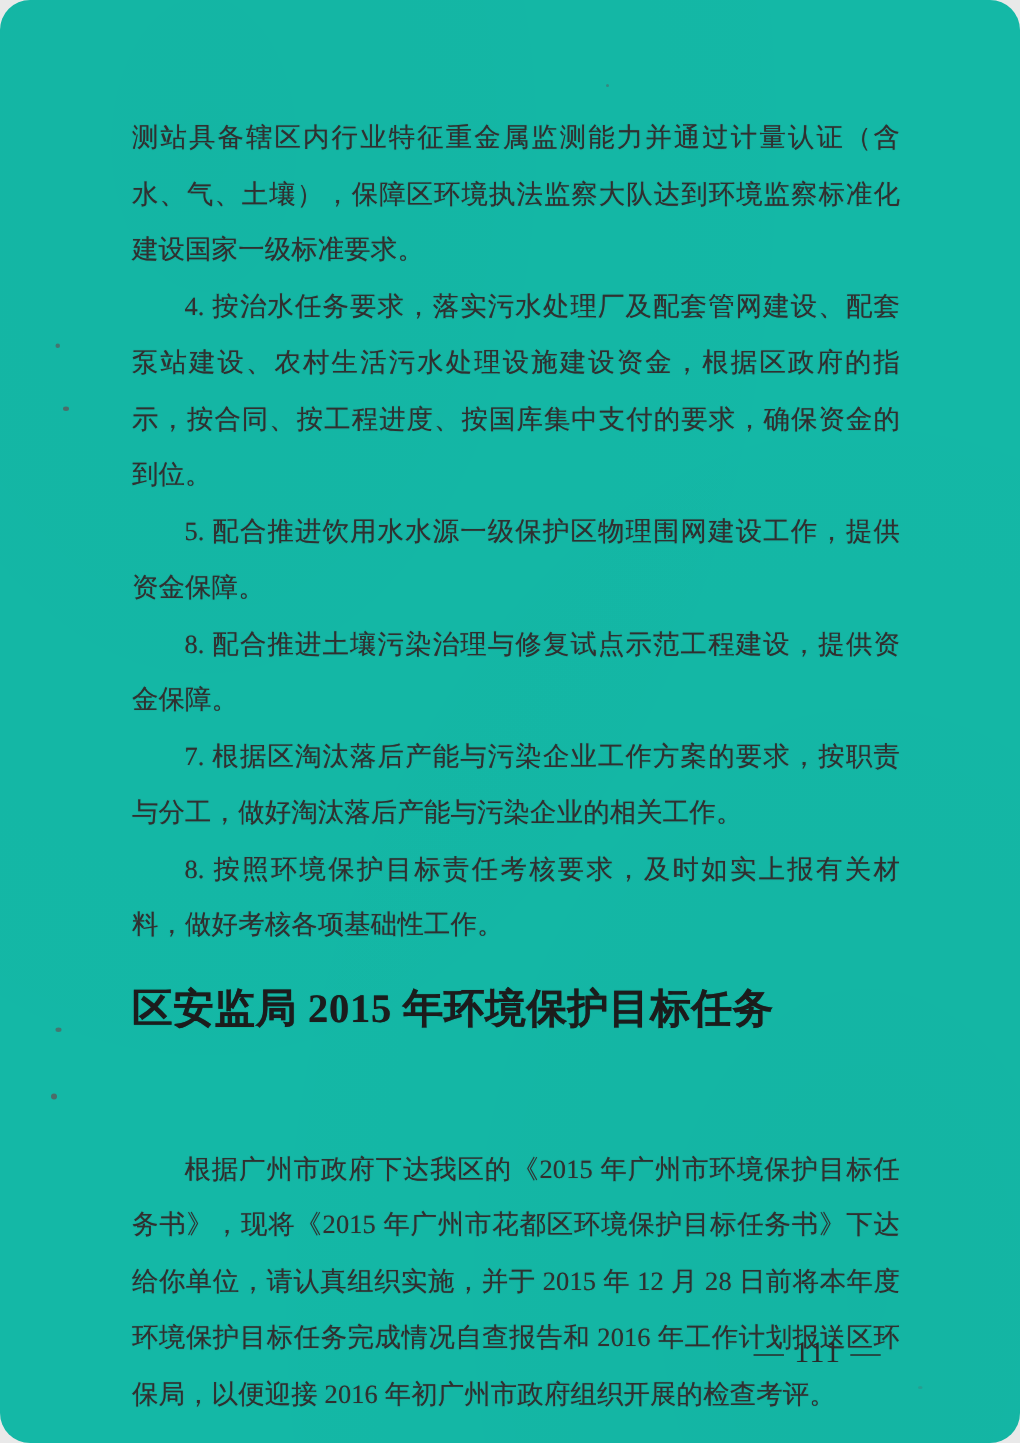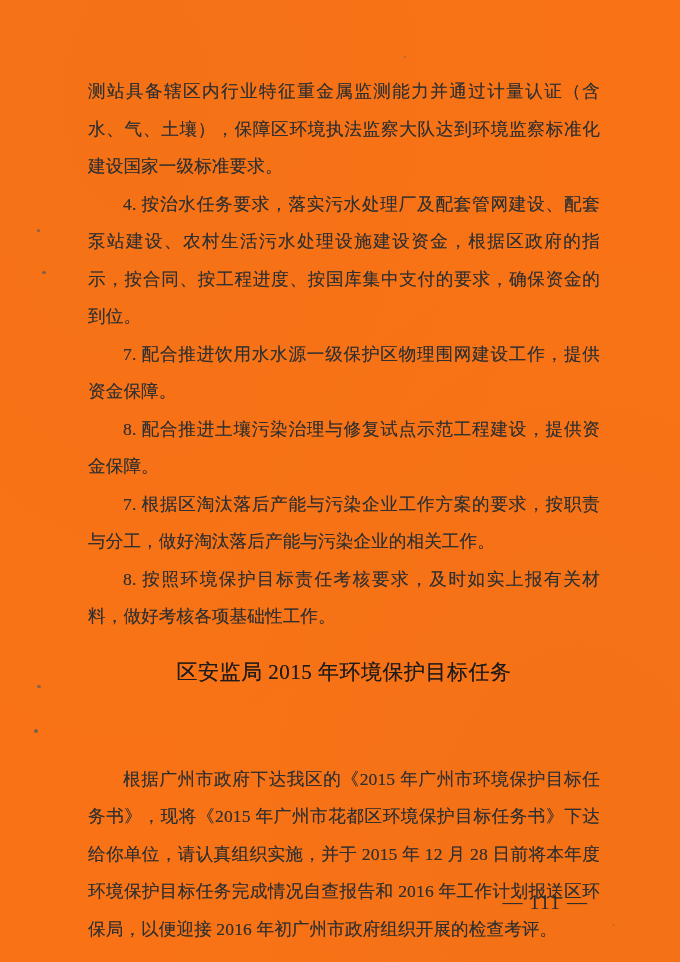--- a/index.html
+++ b/index.html
@@ -5,24 +5,25 @@
   html, body {
     margin: 0;
     padding: 0;
     background: #e9e9e9;
   }
   .page {
     position: relative;
     width: 680px;
     height: 962px;
     margin: 0 auto;
-    background: #f97316;
+    background: #14b8a6;
     overflow: hidden;
     font-family: "Liberation Serif", "DejaVu Serif", serif;
     color: #2e2e2e;
+    border-radius: 20px;
   }
   
   .page::before {
     content: "";
     position: absolute;
     inset: 0;
     background:
       radial-gradient(ellipse at 20% 10%, rgba(0,0,0,0.015), transparent 60%),
       radial-gradient(ellipse at 85% 90%, rgba(0,0,0,0.02), transparent 55%);
     pointer-events: none;
@@ -41,24 +42,24 @@
     text-align: justify;
     text-justify: inter-ideograph;
     color: #303030;
     text-shadow: 0 0 0.6px rgba(48,48,48,0.55);
   }
   .para.indent {
     text-indent: 35px;
   }
   .section-heading {
     margin: 16px 0 0 0;
-    font-size: 21px;
-    font-weight: 400;
+    font-size: 27px;
+    font-weight: 700;
     line-height: 40px;
-    text-align: center;
+    text-align: left;
     letter-spacing: 0.5px;
     color: #1c1c1c;
     text-shadow: 0 0 0.5px rgba(0,0,0,0.6);
   }
   .intro {
     margin-top: 69px;
   }
   .footer {
     position: absolute;
     right: 92px;
@@ -93,21 +94,21 @@
   <span class="speck s4"></span>
   <span class="speck s5"></span>
   <span class="speck s6"></span>
 
   <main class="content">
 
     <p class="para">测站具备辖区内行业特征重金属监测能力并通过计量认证（含水、气、土壤），保障区环境执法监察大队达到环境监察标准化建设国家一级标准要求。</p>
 
     <p class="para indent">4. 按治水任务要求，落实污水处理厂及配套管网建设、配套泵站建设、农村生活污水处理设施建设资金，根据区政府的指示，按合同、按工程进度、按国库集中支付的要求，确保资金的到位。</p>
 
-    <p class="para indent">7. 配合推进饮用水水源一级保护区物理围网建设工作，提供资金保障。</p>
+    <p class="para indent">5. 配合推进饮用水水源一级保护区物理围网建设工作，提供资金保障。</p>
 
     <p class="para indent">8. 配合推进土壤污染治理与修复试点示范工程建设，提供资金保障。</p>
 
     <p class="para indent">7. 根据区淘汰落后产能与污染企业工作方案的要求，按职责与分工，做好淘汰落后产能与污染企业的相关工作。</p>
 
     <p class="para indent">8. 按照环境保护目标责任考核要求，及时如实上报有关材料，做好考核各项基础性工作。</p>
 
     <h1 class="section-heading">区安监局 2015 年环境保护目标任务</h1>
 
     <p class="para indent intro">根据广州市政府下达我区的《2015 年广州市环境保护目标任务书》，现将《2015 年广州市花都区环境保护目标任务书》下达给你单位，请认真组织实施，并于 2015 年 12 月 28 日前将本年度环境保护目标任务完成情况自查报告和 2016 年工作计划报送区环保局，以便迎接 2016 年初广州市政府组织开展的检查考评。</p>

